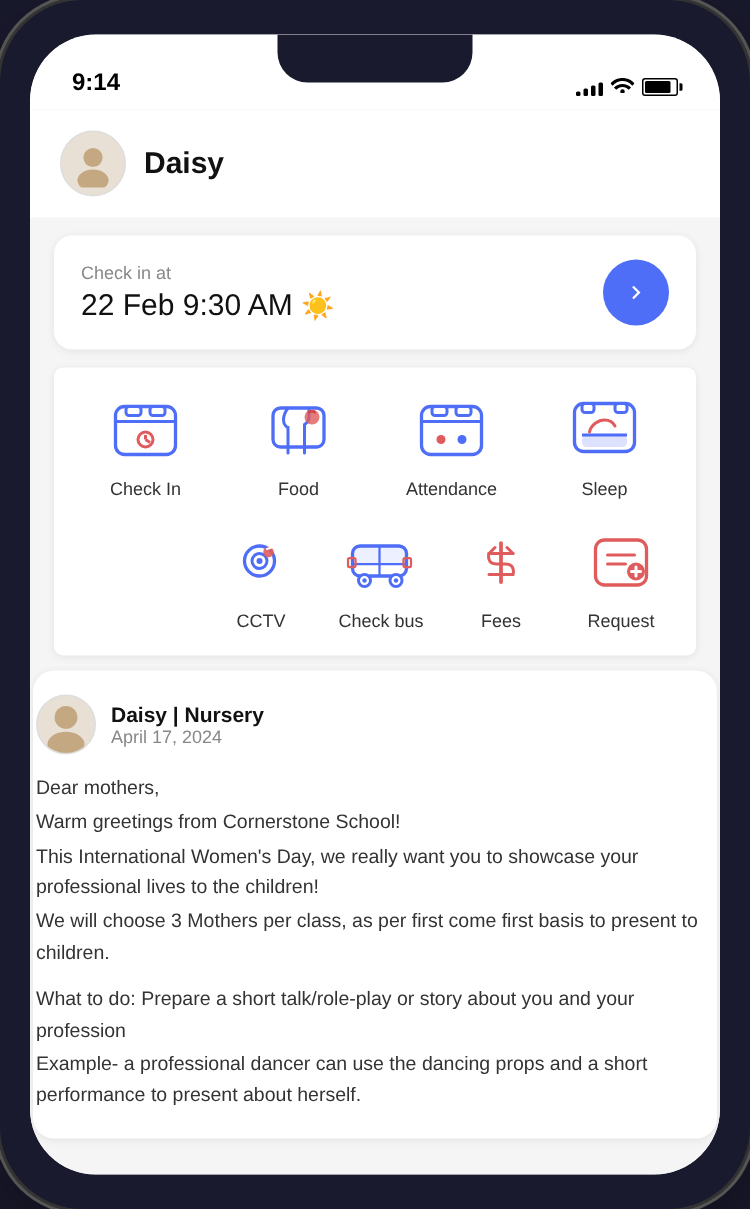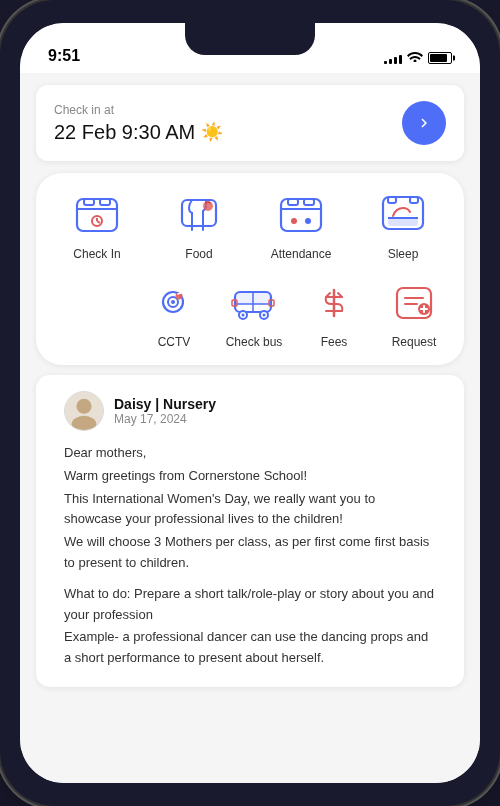--- a/index.html
+++ b/index.html
@@ -210,21 +210,21 @@
       color: white;
       fill: white;
       width: 18px;
       height: 18px;
     }
 
     
     .grid-menu {
       margin: 10px 16px;
       background: white;
-      border-radius: 26px;
+      border-radius: 6px;
       padding: 16px 10px;
       box-shadow: 0 1px 6px rgba(0,0,0,0.08);
     }
 
     .grid-row {
       display: flex;
       justify-content: space-around;
       margin-bottom: 16px;
     }
 
@@ -252,24 +252,24 @@
 
     .grid-label {
       font-size: 12px;
       font-weight: 500;
       color: #333;
       text-align: center;
     }
 
     
     .announcement-card {
-      margin: 10px 16px 16px;
+      margin: 10px 2px 16px;
       background: white;
       border-radius: 14px;
-      padding: 16px 28px;
+      padding: 16px 2px;
       box-shadow: 0 1px 6px rgba(0,0,0,0.08);
     }
 
     .announcement-header {
       display: flex;
       align-items: center;
       gap: 10px;
       margin-bottom: 12px;
     }
 
@@ -317,21 +317,21 @@
     }
   </style>
 </head>
 <body>
 
 <div class="phone-frame">
   <div class="phone-screen">
     <div class="notch"></div>
 
     <div class="status-bar">
-      <span class="status-time">9:51</span>
+      <span class="status-time">9:14</span>
       <div class="status-icons">
         <div class="signal-bars">
           <div class="signal-bar" style="height:3px"></div>
           <div class="signal-bar" style="height:5px"></div>
           <div class="signal-bar" style="height:7px"></div>
           <div class="signal-bar" style="height:9px"></div>
         </div>
         <span class="wifi-icon">
           <svg width="16" height="12" viewBox="0 0 16 12" fill="none">
             <path d="M8 9.5a1.5 1.5 0 100 3 1.5 1.5 0 000-3z" fill="#000"></path>
@@ -340,20 +340,29 @@
           </svg>
         </span>
         <div class="battery-icon">
           <div class="battery-fill"></div>
         </div>
       </div>
     </div>
 
     <div class="screen-content">
 
+      <div class="header">
+        <div class="avatar">
+          <svg viewBox="0 0 40 40" fill="none" xmlns="http://www.w3.org/2000/svg">
+            <circle cx="20" cy="15" r="8" fill="#c4a882"></circle>
+            <ellipse cx="20" cy="34" rx="13" ry="9" fill="#c4a882"></ellipse>
+          </svg>
+        </div>
+        <span class="header-name">Daisy</span>
+      </div>
 
       <div class="checkin-card">
         <div>
           <div class="checkin-label">Check in at</div>
           <div class="checkin-time">
             <span>22 Feb 9:30 AM</span>
             <span class="sun-icon">☀️</span>
           </div>
         </div>
         <div class="checkin-btn">
@@ -490,21 +499,21 @@
       <div class="announcement-card">
         <div class="announcement-header">
           <div class="announcement-avatar">
             <svg viewBox="0 0 40 40" fill="none" width="40" height="40">
               <circle cx="20" cy="15" r="8" fill="#c4a882"></circle>
               <ellipse cx="20" cy="34" rx="13" ry="9" fill="#c4a882"></ellipse>
             </svg>
           </div>
           <div class="announcement-meta">
             <span class="announcement-title">Daisy | Nursery</span>
-            <span class="announcement-date">May 17, 2024</span>
+            <span class="announcement-date">April 17, 2024</span>
           </div>
         </div>
         <div class="announcement-body">
           <p>Dear mothers,</p>
           <p>Warm greetings from Cornerstone School!</p>
           <p>This International Women's Day, we really want you to showcase your professional lives to the children!</p>
           <p>We will choose 3 Mothers per class, as per first come first basis to present to children.</p>
           <p class="gap">What to do: Prepare a short talk/role-play or story about you and your profession</p>
           <p>Example- a professional dancer can use the dancing props and a short performance to present about herself.</p>
         </div>

